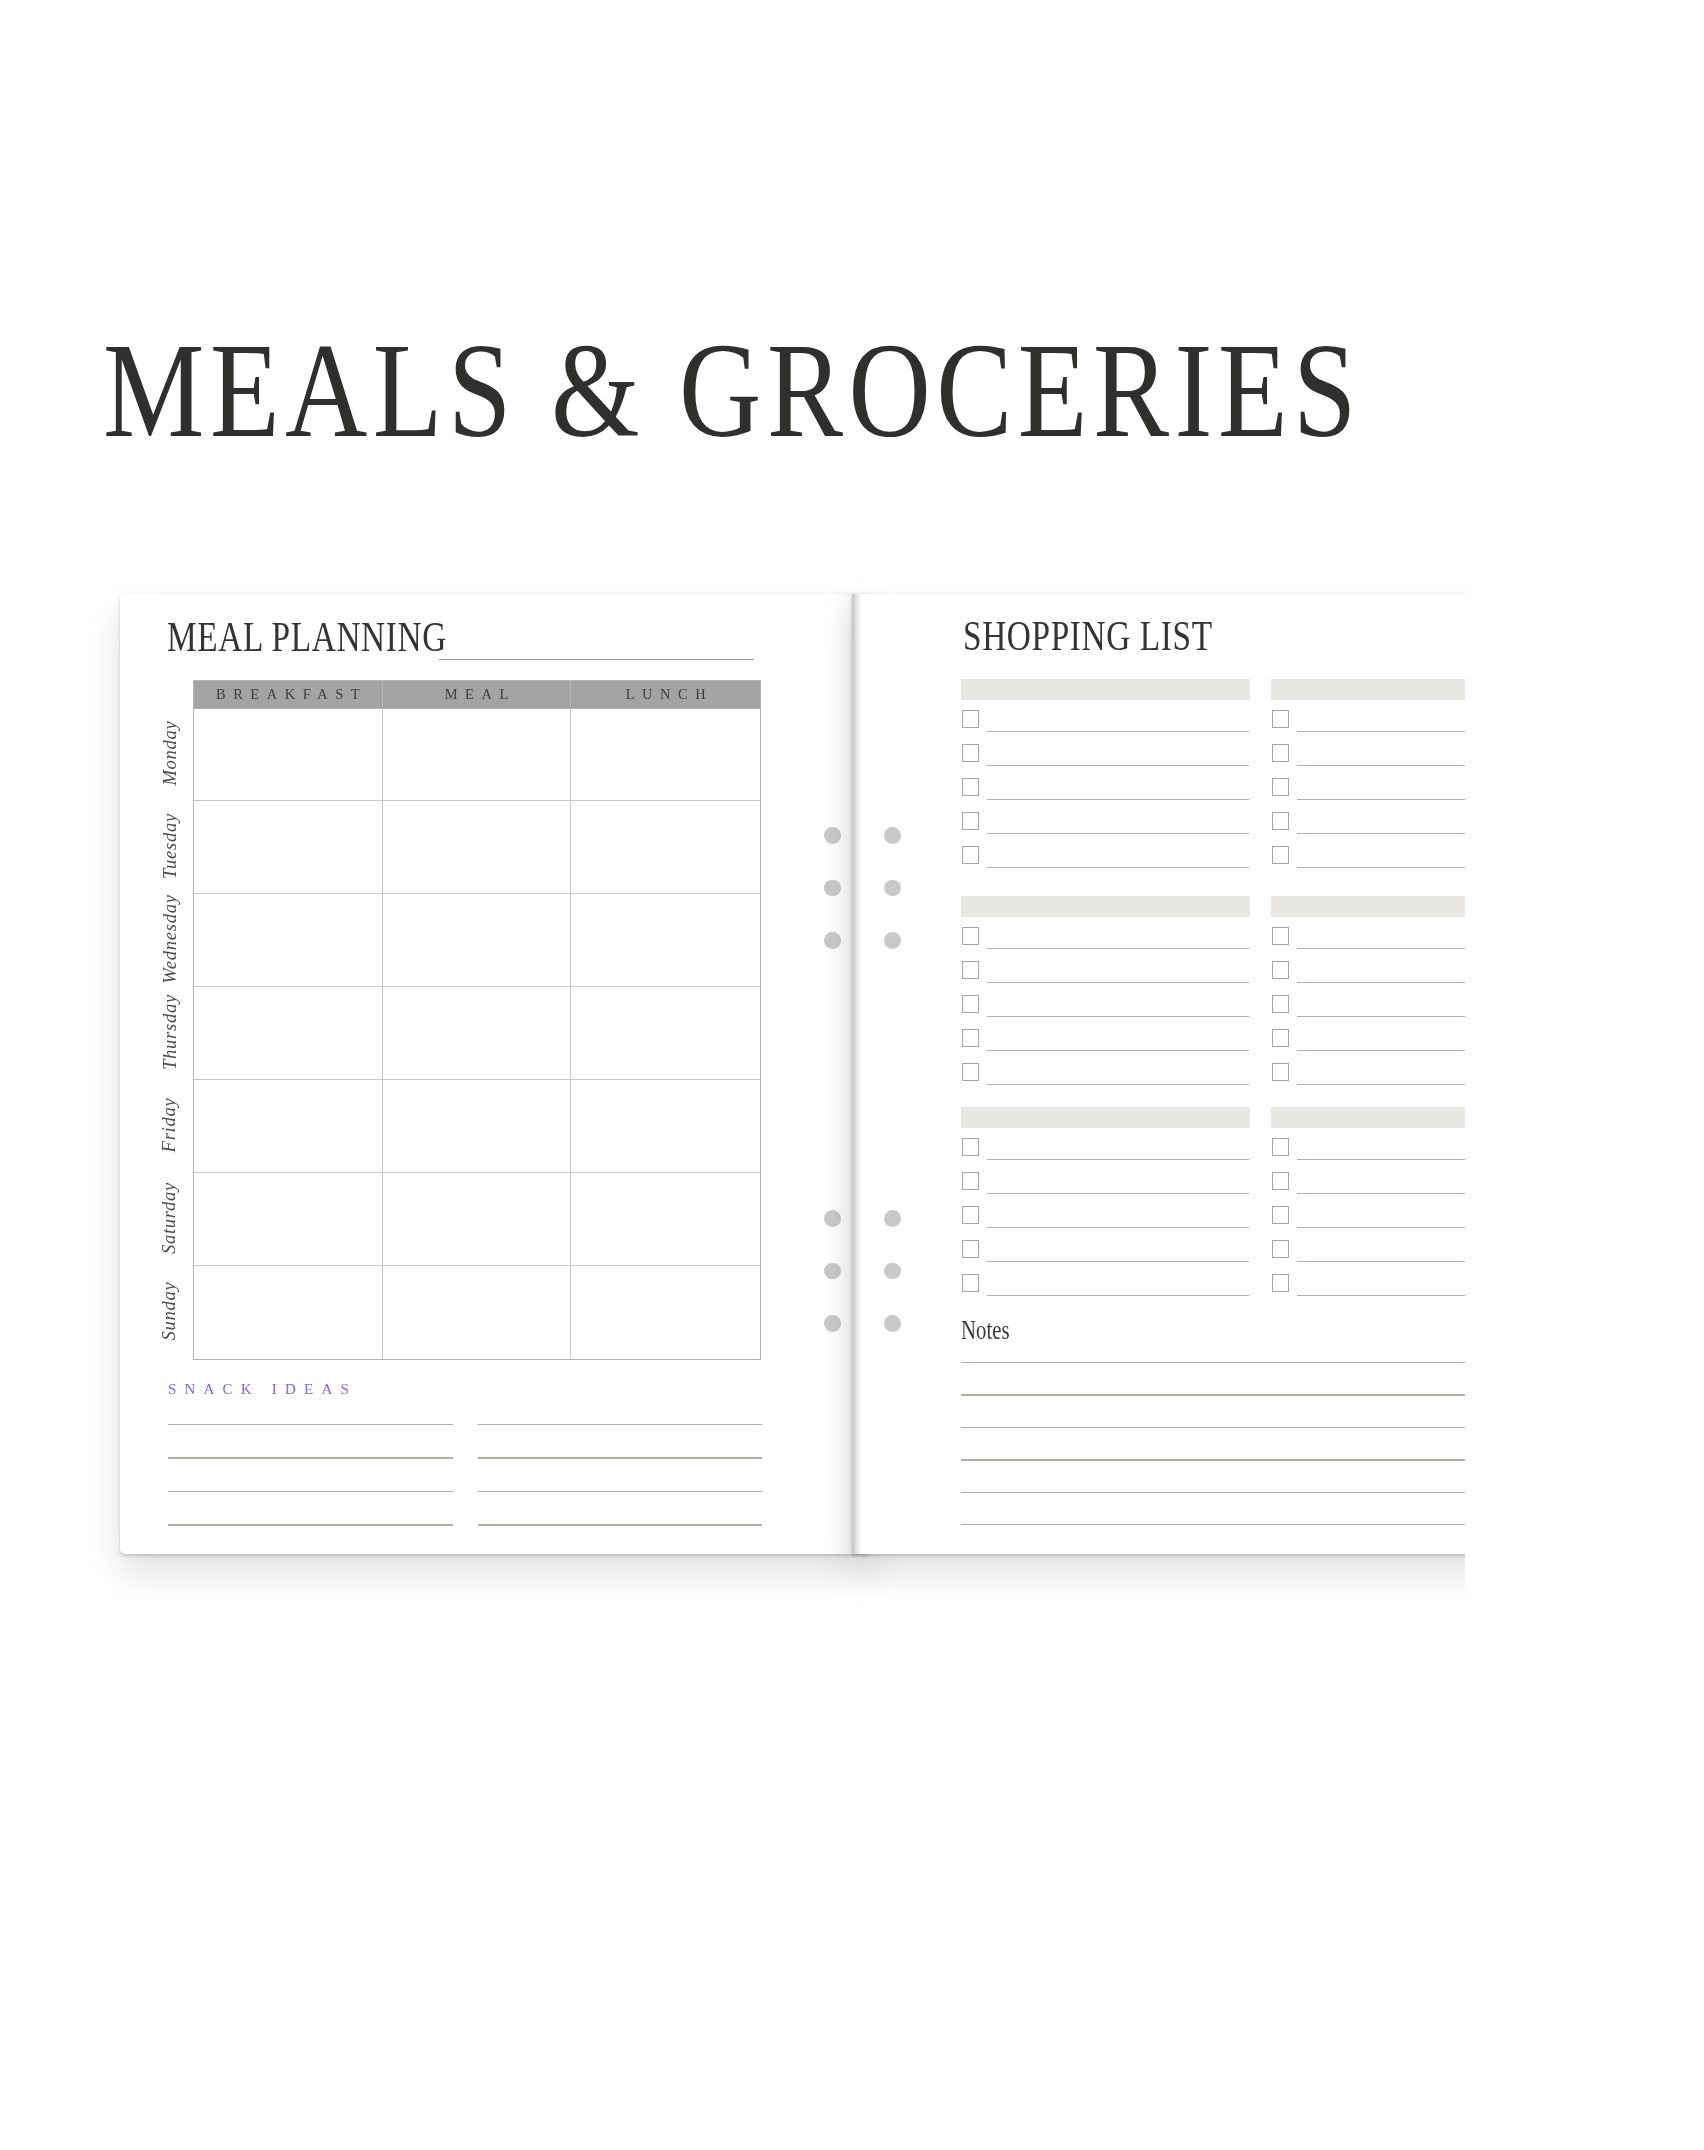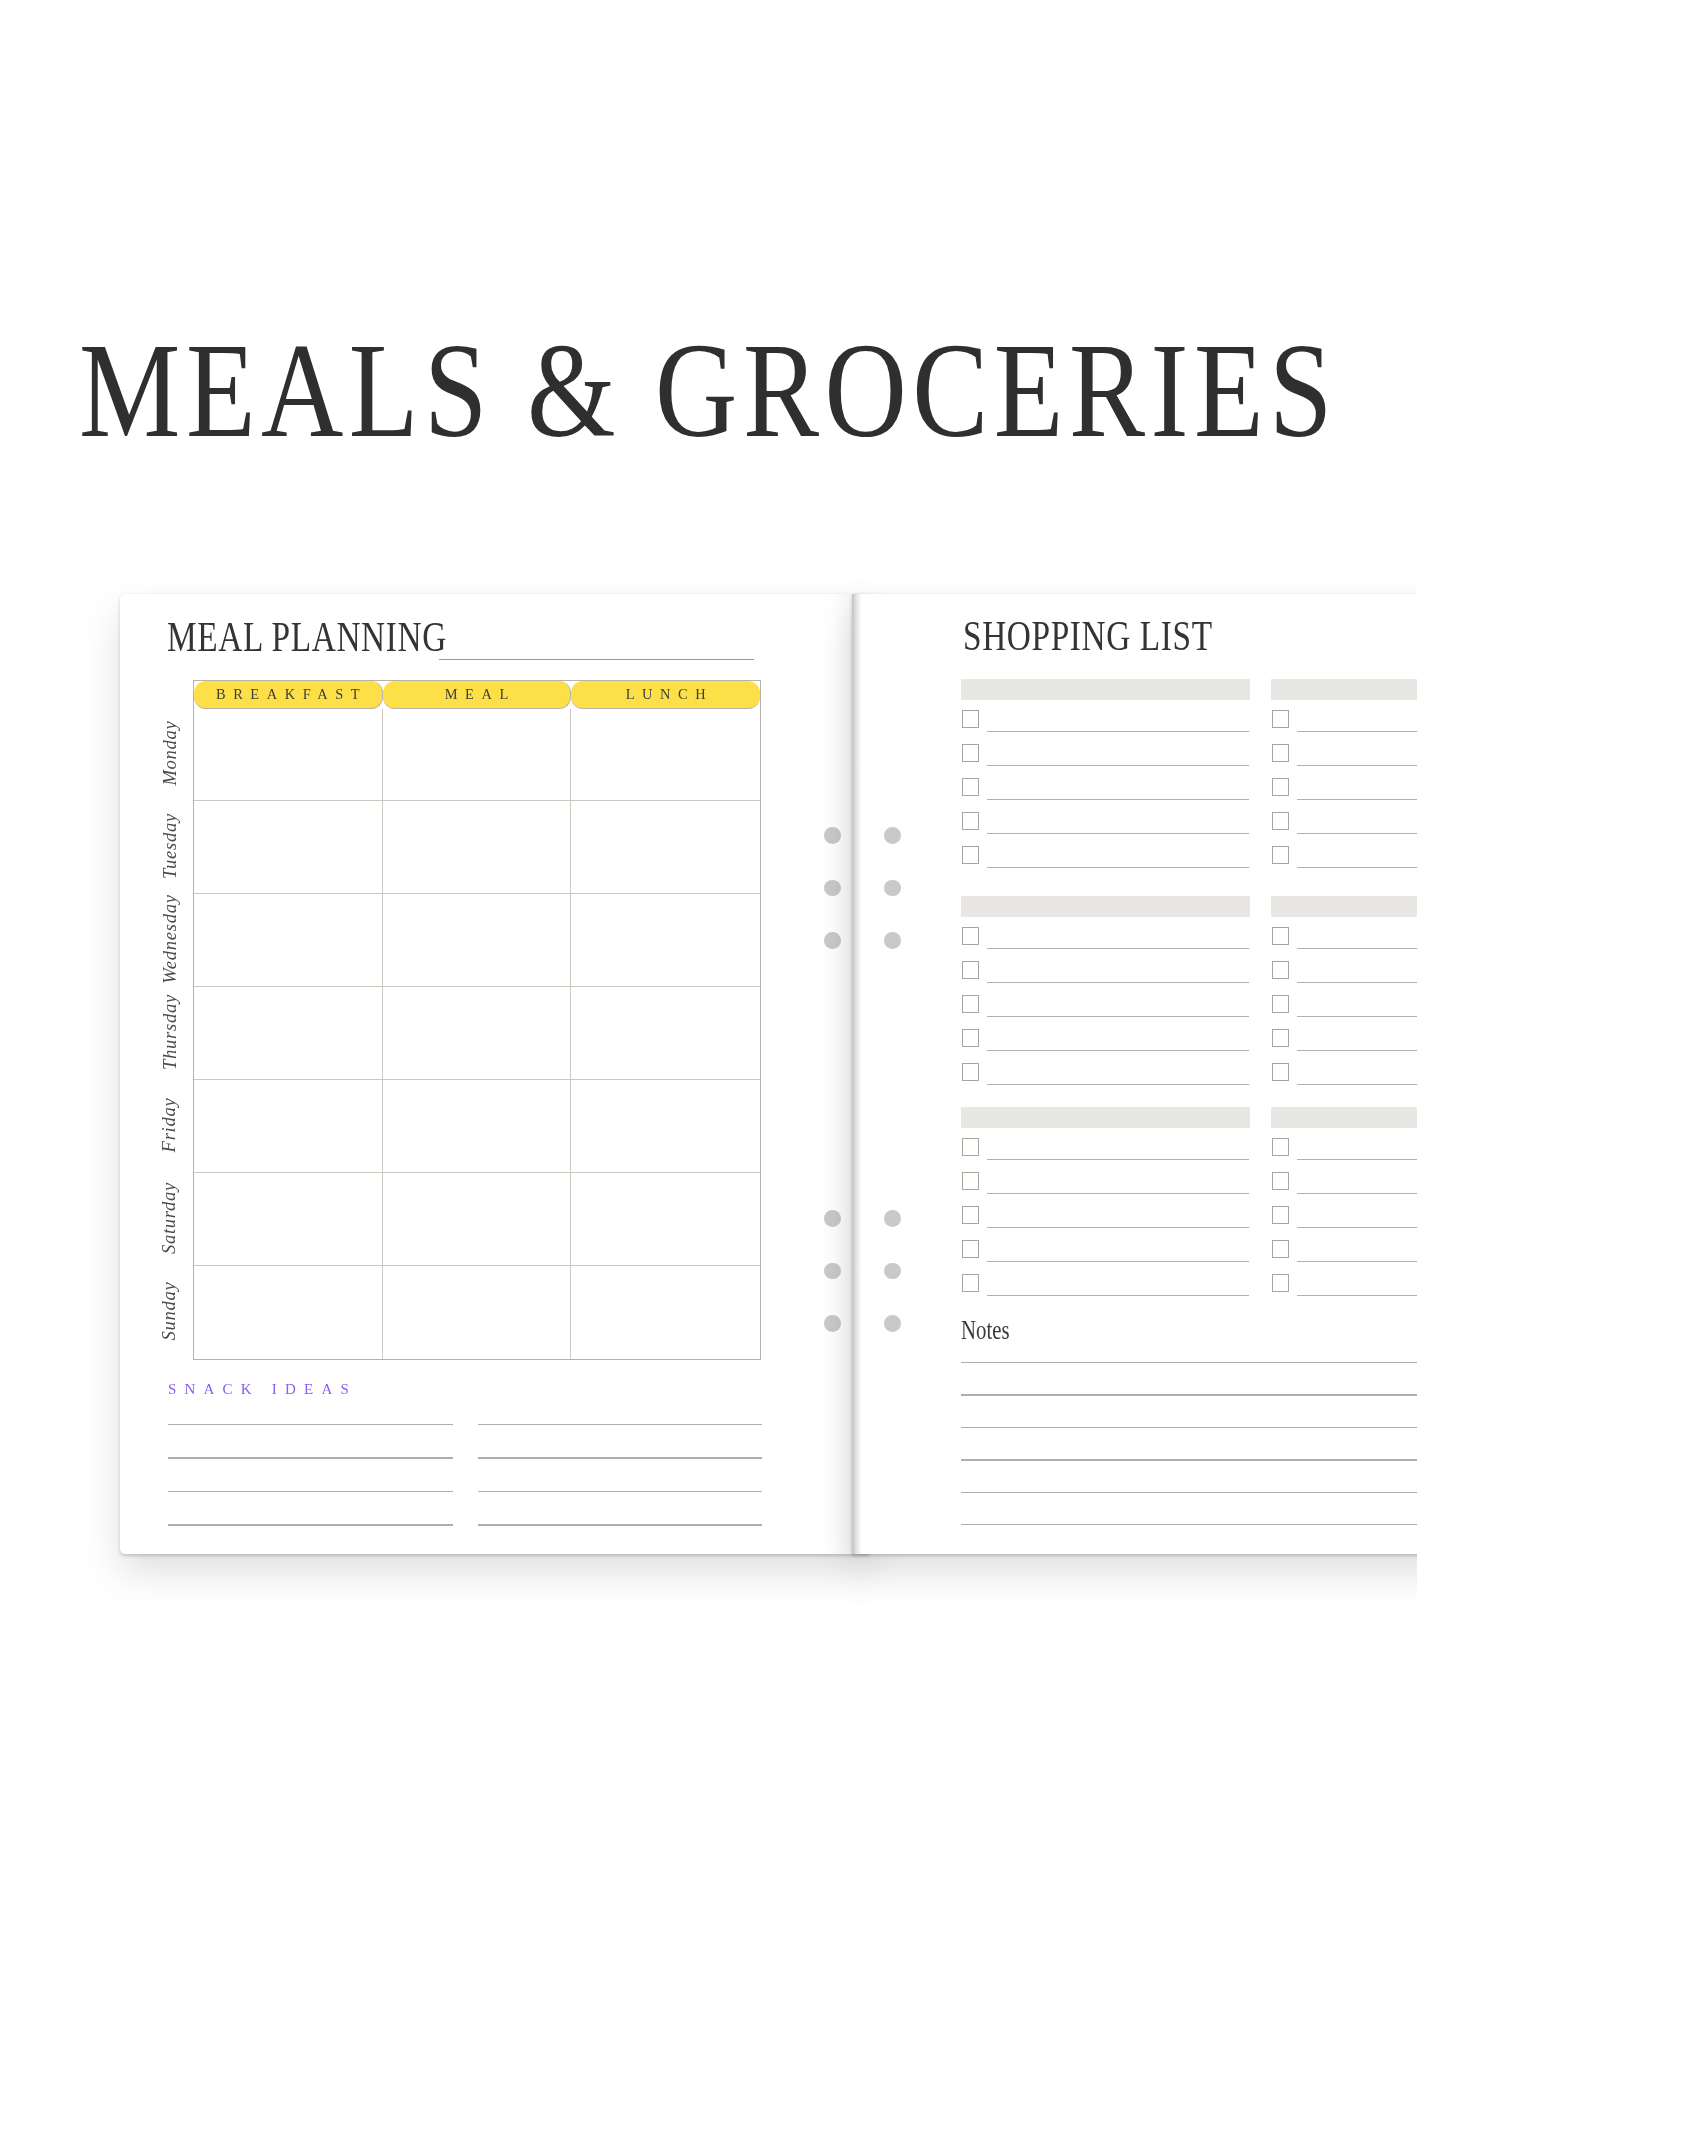--- a/index.html
+++ b/index.html
@@ -1,18 +1,18 @@
 <!DOCTYPE html>
 <html style="font-size:11px"><head>
 <meta charset="utf-8">
 <style>
   html,body { margin:0; padding:0; background:#ffffff; }
   #canvas {
     position:relative; width:1417px; height:2151px; background:#ffffff;
-    font-family:"Liberation Serif", serif; overflow:hidden;
+    font-family:"Liberation Serif", serif; overflow:hidden;padding-left:48px;
   }
 
   
   .main-title {
     position:absolute; top:313px; left:0; width:100%; margin:0;
     text-align:center; font-size:114px; font-weight:normal;
     letter-spacing:5.5px; color:#2f2f2e; white-space:nowrap;
     transform:scaleY(1.18); transform-origin:center top;
   }
 
@@ -44,23 +44,23 @@
   .hr { left:111px; top:18px; }
   .heading-rule { position:absolute; left:319px; top:65px; width:315px; height:1.4px; background:#9c9a96; }
 
   
   .meal-table {
     position:absolute; left:73px; top:86px; width:568px; height:680px;
     box-sizing:border-box; border:1.4px solid #b7b3ac; background:#fff;
     display:grid; grid-template-columns:1fr 1fr 1fr; grid-template-rows:27.5px repeat(7, 1fr);
   }
   .mt-h {
-    background:#fde047; display:flex; align-items:center; justify-content:center;
+    background:#a3a3a3; display:flex; align-items:center; justify-content:center;
     font-size:14.4px; letter-spacing:7.6px; padding-left:7.6px; color:#3e3d3b;
-    border-right:0.7px solid #b7b3ac; border-bottom:0.7px solid #b7b3ac;border-radius:12px;
+    border-right:0.7px solid #b7b3ac; border-bottom:0.7px solid #b7b3ac;
   }
   .mt-h:nth-child(3) { border-right:none; }
   .mt-cells { display:contents; }
   .mt-c { border-right:0.7px solid #cbc7c1; border-bottom:0.7px solid #cbc7c1; }
   .mt-cells .mt-c:nth-child(3n)  { border-right:none; }
   .mt-cells .mt-c:nth-child(n+19){ border-bottom:none; }
 
   .day-col {
     position:absolute; left:22px; top:113px; width:55px; height:650px;
     display:flex; flex-direction:column;

